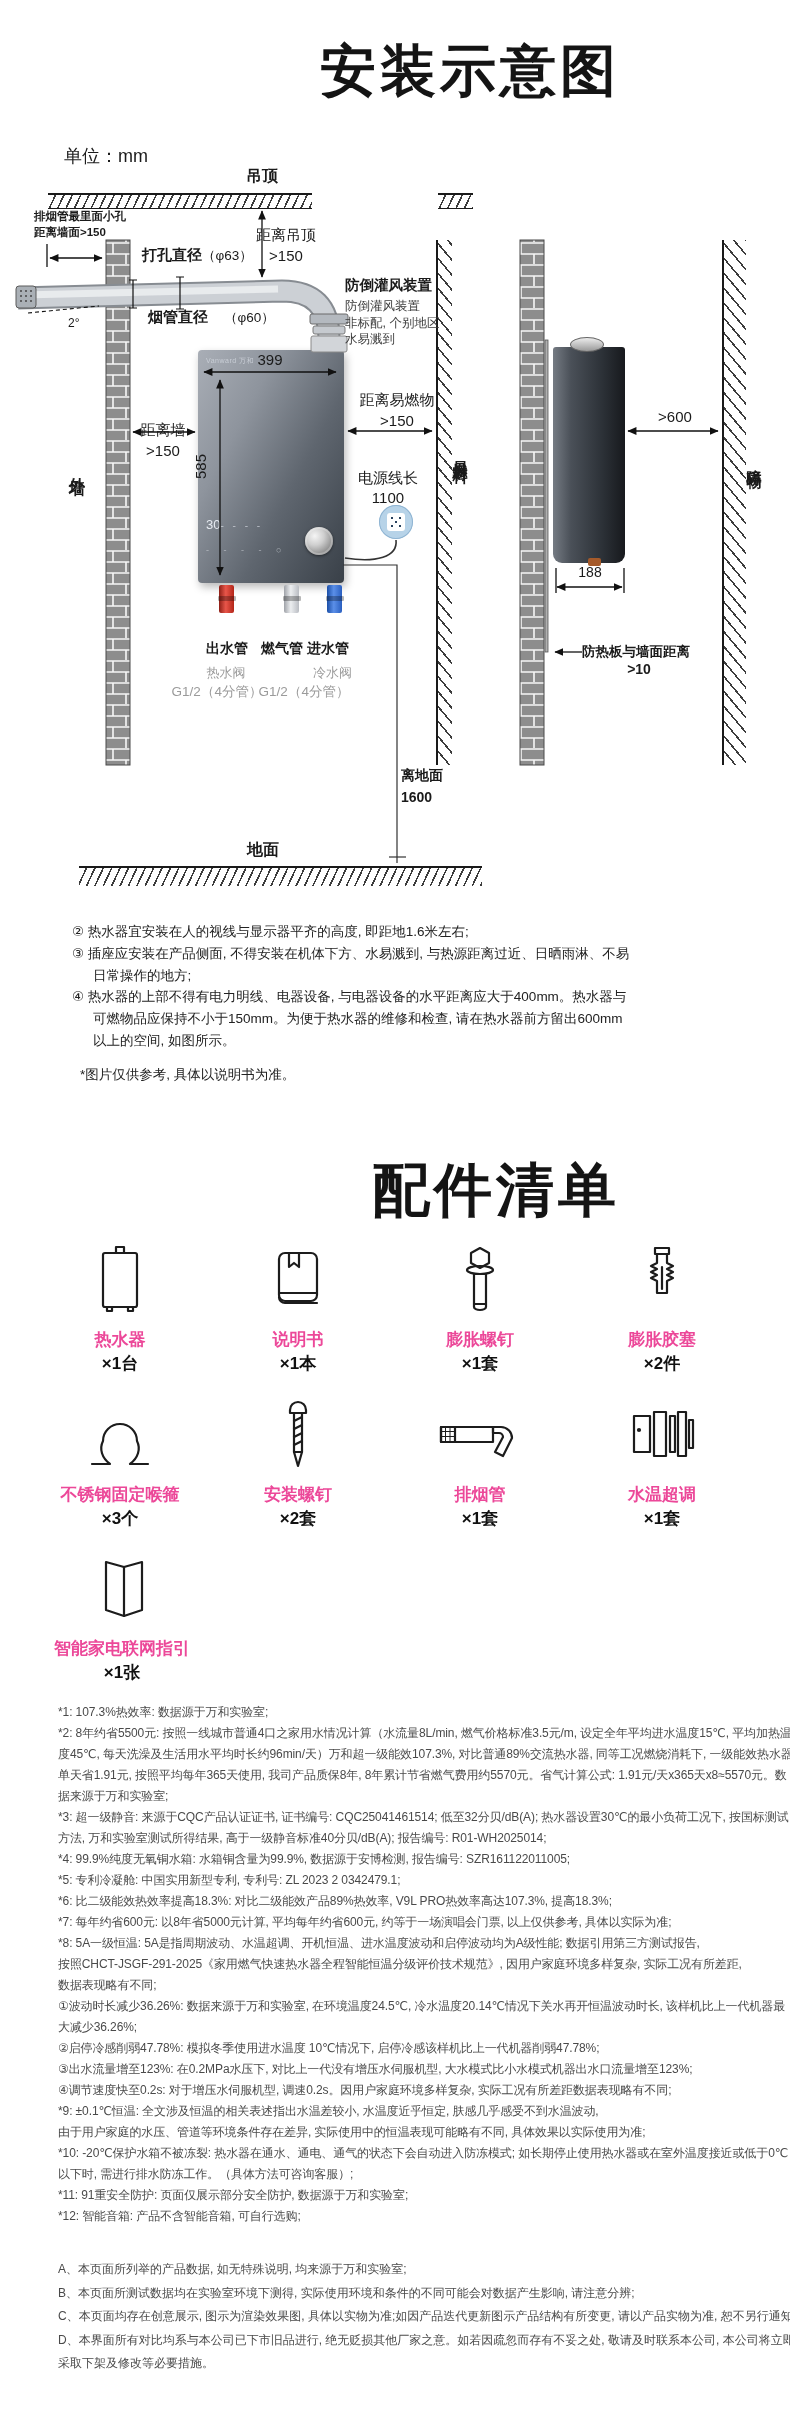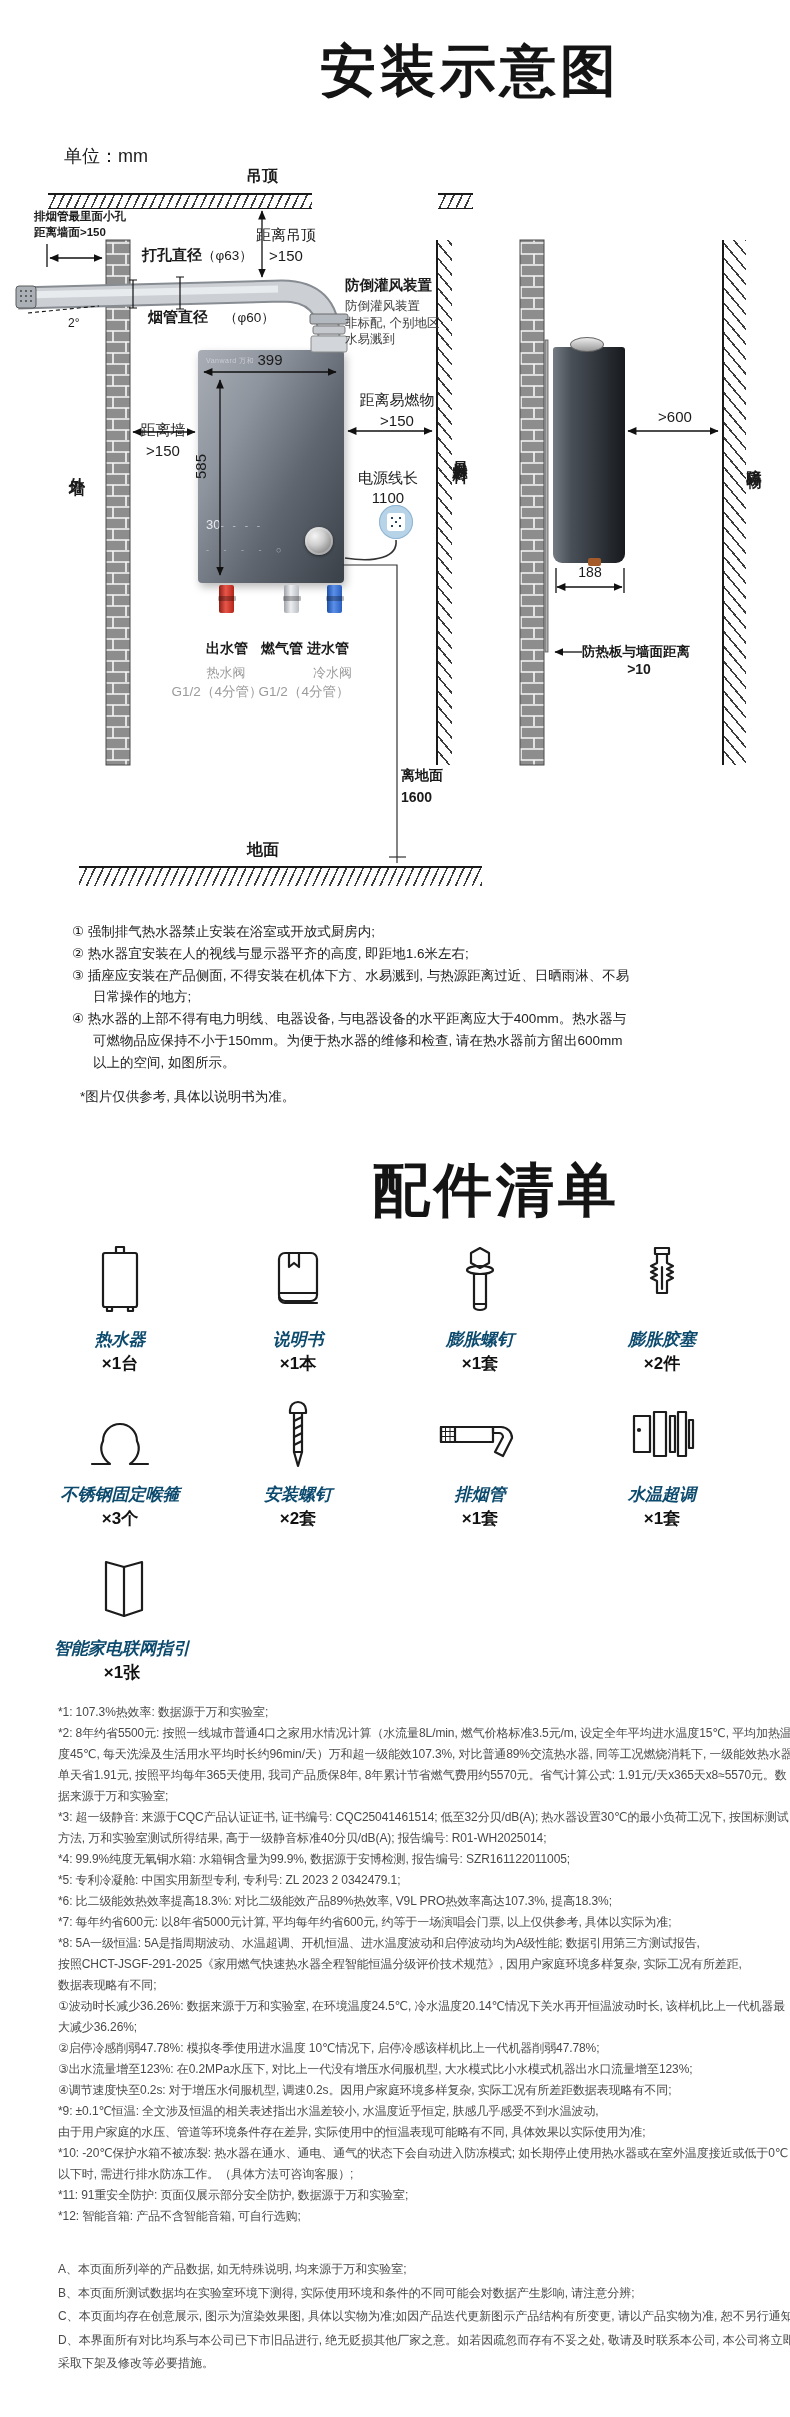--- a/index.html
+++ b/index.html
@@ -53,21 +53,21 @@
   .lb{position:absolute;color:#1a1a1a;}
   .b{font-weight:bold;}
   .gray{color:#9b9b9b;}
   
   .note-line{height:21.8px;line-height:21.8px;font-size:13.5px;color:#222;white-space:nowrap;}
   .note-line.ind{padding-left:21px;}
   .note-line.ind2{padding-left:8px;margin-top:12px;}
   
   .acc-cell{position:absolute;width:220px;display:flex;flex-direction:column;align-items:center;}
   .icon-box{height:72px;display:flex;align-items:flex-end;justify-content:center;}
-  .acc-name{margin-top:14px;font-size:17px;font-weight:600;color:#0c4a6e;line-height:22px;white-space:nowrap;font-style:italic;}
+  .acc-name{margin-top:14px;font-size:17px;font-weight:600;color:#ec4899;line-height:22px;white-space:nowrap;}
   .acc-qty{margin-top:2px;font-size:17px;font-weight:600;color:#111;line-height:22px;}
   .acc-cell svg{stroke:#1c1c1c;fill:none;stroke-width:2.2;stroke-linecap:round;stroke-linejoin:round;}
   
   .fn-line{height:21px;line-height:21px;font-size:12px;color:#4a4a4a;white-space:nowrap;letter-spacing:-.1px;}
   .dc-line{height:23.5px;line-height:23.5px;font-size:12px;color:#4a4a4a;white-space:nowrap;}
 </style>
 </head>
 <body>
 
 <div class="abs h1" style="top:34px;font-size:56px;">安装示意图</div>
@@ -220,21 +220,20 @@
   <div>离地面</div>
     <div>1600</div>
 </div>
 <div class="lb b" style="left:247px;top:840px;font-size:16px;">地面</div>
 <div class="lb ctr" style="left:633px;top:408px;width:84px;font-size:15px;">&gt;600</div>
 <div class="lb ctr" style="left:558px;top:564px;width:64px;font-size:14px;">188</div>
 <div class="lb b nw" style="left:582px;top:643px;font-size:13.5px;">防热板与墙面距离</div>
 <div class="lb b ctr" style="left:582px;top:661px;width:114px;font-size:14px;">&gt;10</div>
 
 <div class="abs" style="left:72px;top:921px;">
-    <div class="note-line">① 强制排气热水器禁止安装在浴室或开放式厨房内;</div>
     <div class="note-line">② 热水器宜安装在人的视线与显示器平齐的高度, 即距地1.6米左右;</div>
     <div class="note-line">③ 插座应安装在产品侧面, 不得安装在机体下方、水易溅到, 与热源距离过近、日晒雨淋、不易</div>
     <div class="note-line ind">日常操作的地方;</div>
     <div class="note-line">④ 热水器的上部不得有电力明线、电器设备, 与电器设备的水平距离应大于400mm。热水器与</div>
     <div class="note-line ind">可燃物品应保持不小于150mm。为便于热水器的维修和检查, 请在热水器前方留出600mm</div>
     <div class="note-line ind">以上的空间, 如图所示。</div>
     <div class="note-line ind2">*图片仅供参考, 具体以说明书为准。</div>
   </div>
 
 <div class="acc-cell" style="left:10px;top:1243px;">

